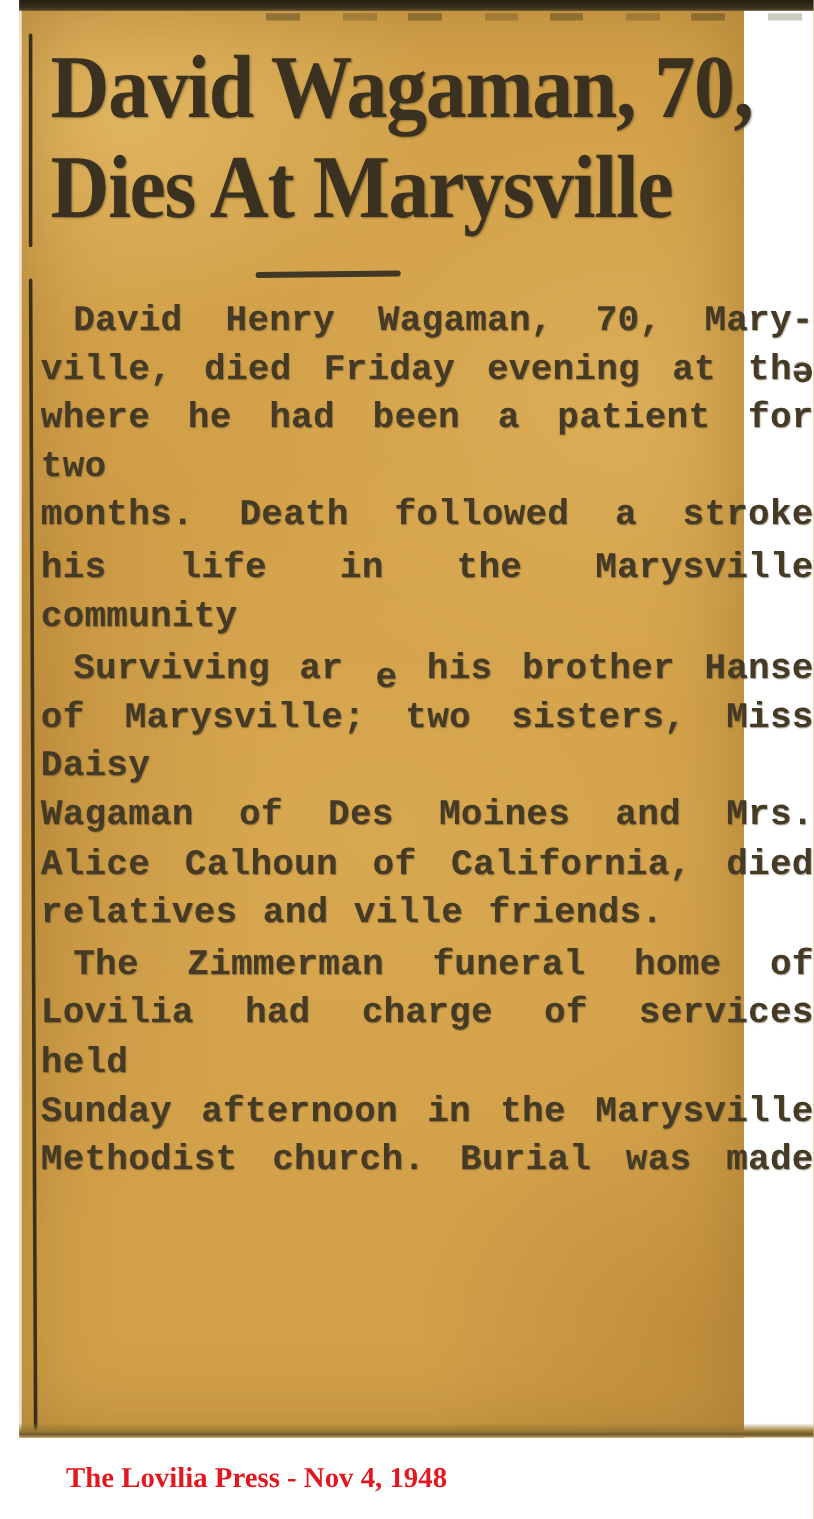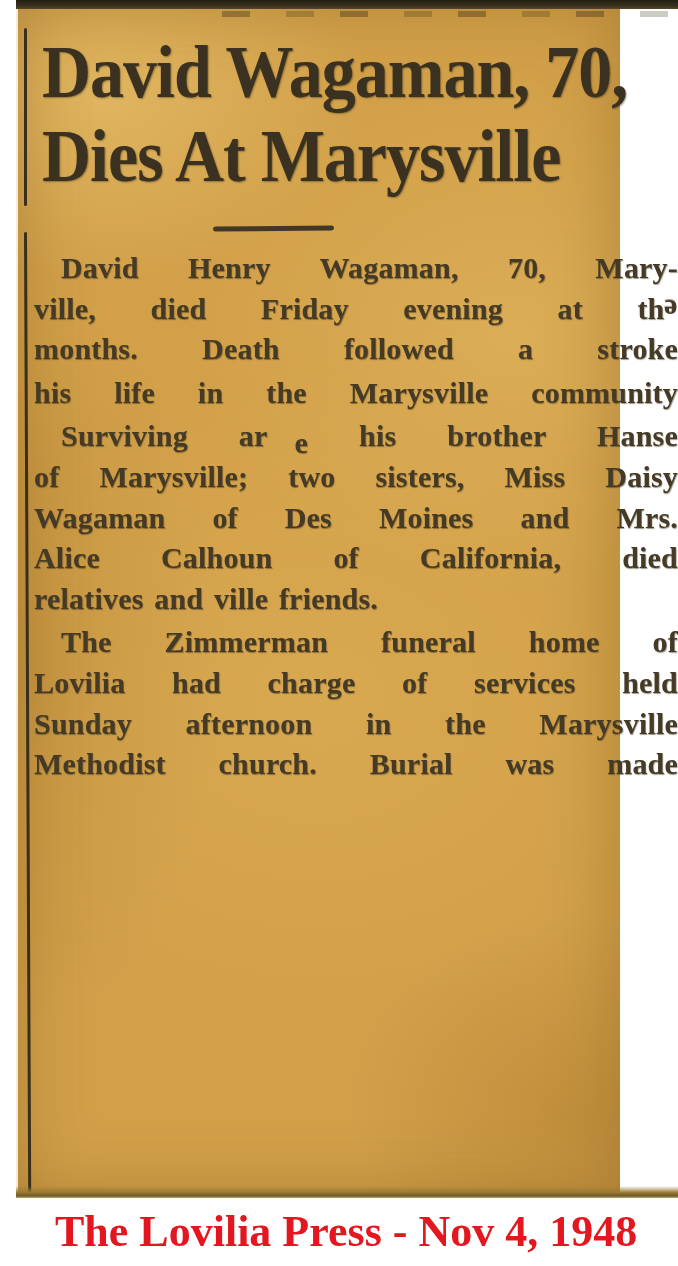--- a/index.html
+++ b/index.html
@@ -67,38 +67,39 @@
     background:#423826;border-radius:3px;
     transform:rotate(-.6deg);
   }
   
   .article{
     position:absolute;left:18px;top:248px;width:644px;
     font-size:30px;line-height:40.6px;font-weight:700;
     color:#453a25;
     letter-spacing:.2px;word-spacing:3px;
     text-shadow:.6px .8px 1px rgba(62,50,26,.5);
+    font-family:Liberation Mono, monospace;
   }
   .para + .para{margin-top:3px;}
   .line{
     text-align:justify;text-align-last:justify;
     text-justify:inter-word;
   }
   .line.last{text-align-last:left;}
   .line.first{text-indent:27px;}
   .drop{display:inline-block;transform:translateY(.24em);}
   .flip{display:inline-block;transform:rotate(180deg);}
   
   .bottom-edge{
     position:absolute;left:0;top:1186px;width:678px;height:12px;
     background:linear-gradient(180deg,rgba(150,110,40,0) 0%,#9a7a33 55%,#6f5a2c 80%,#b9a36a 100%);
   }
   .caption{
     position:absolute;left:55px;top:1210px;width:600px;
-    font-size:44px;line-height:44px;font-weight:700;
+    font-size:24px;line-height:44px;font-weight:700;
     white-space:nowrap;
   }
 </style>
 </head>
 <body>
 
 <div class="page">
 
   <div class="paper" style="background-color: rgb(210, 160, 73);">
     <div class="top-edge"></div>
@@ -113,20 +114,21 @@
       <div>David Wagaman, 70,</div>
       <div>Dies At Marysville</div>
     </div>
 
     <div class="divider"></div>
 
     <div class="article" style="color: rgb(69, 58, 37);">
         <div class="para">
           <div class="line first">David Henry Wagaman, 70, Mary-</div>
           <div class="line">ville, died Friday evening at th<span class="flip">e</span></div>
+          <div class="line">where he had been a patient for two</div>
           <div class="line">months. Death followed a stroke</div>
         </div>
         <div class="para">
           <div class="line">his life in the Marysville community</div>
         </div>
         <div class="para">
           <div class="line first">Surviving ar<span class="drop">e</span> his brother Hanse</div>
           <div class="line">of Marysville; two sisters, Miss Daisy</div>
           <div class="line">Wagaman of Des Moines and Mrs.</div>
           <div class="line">Alice Calhoun of California, died</div>

